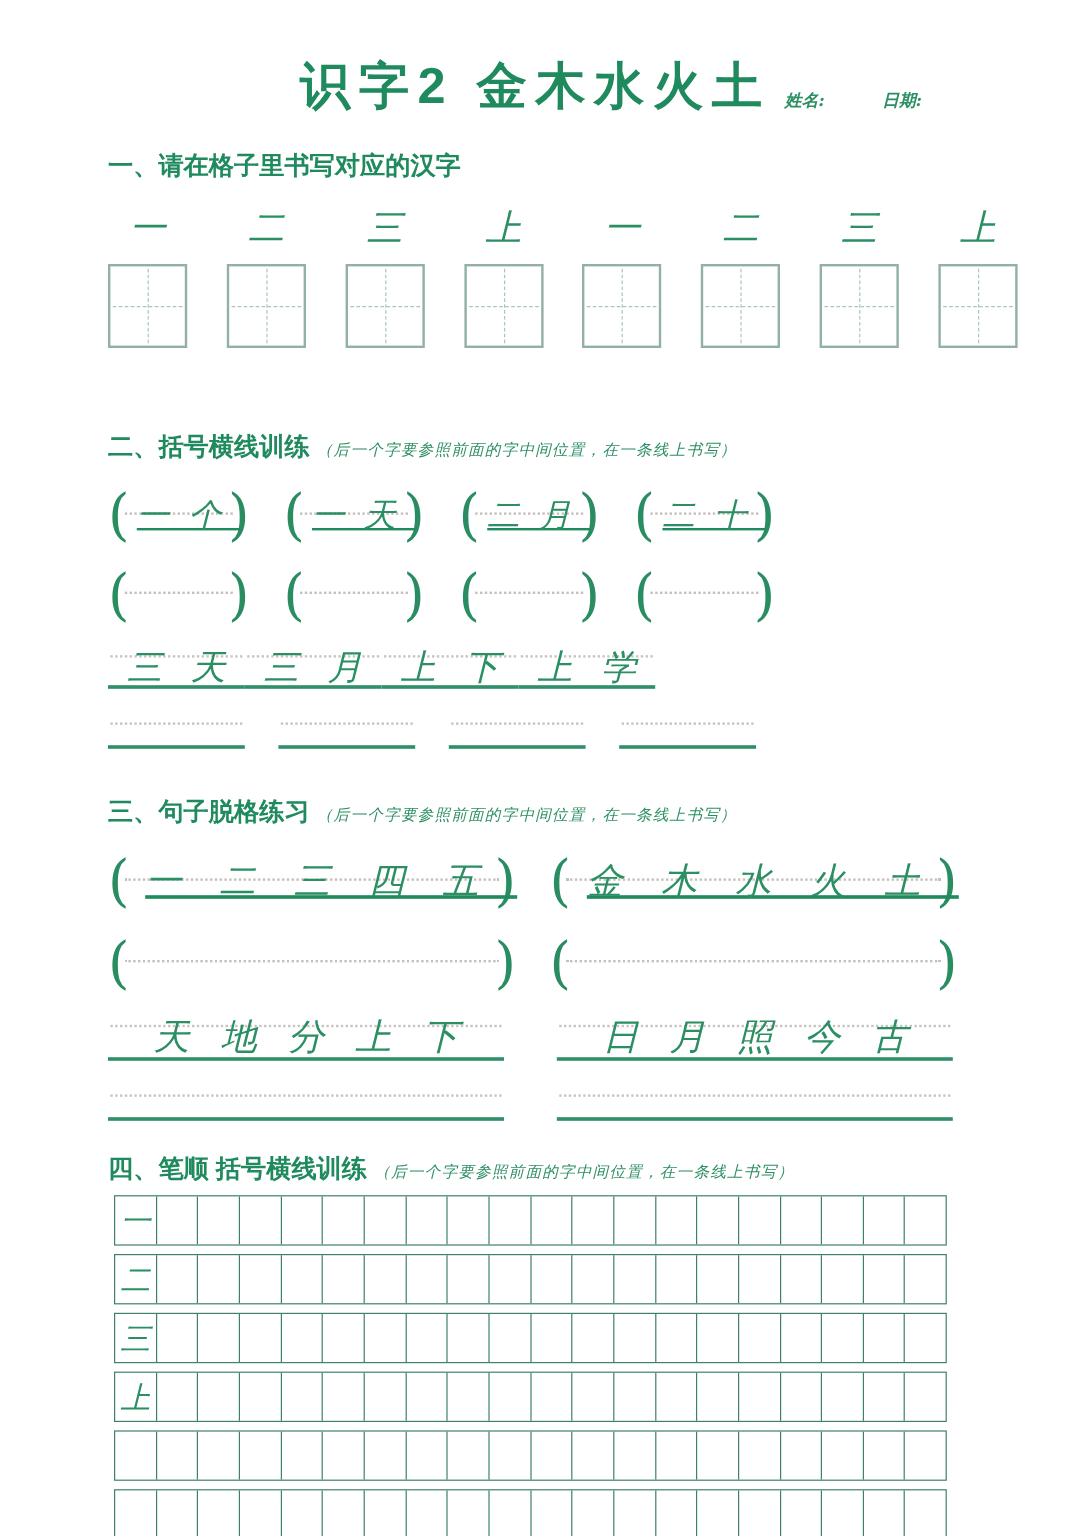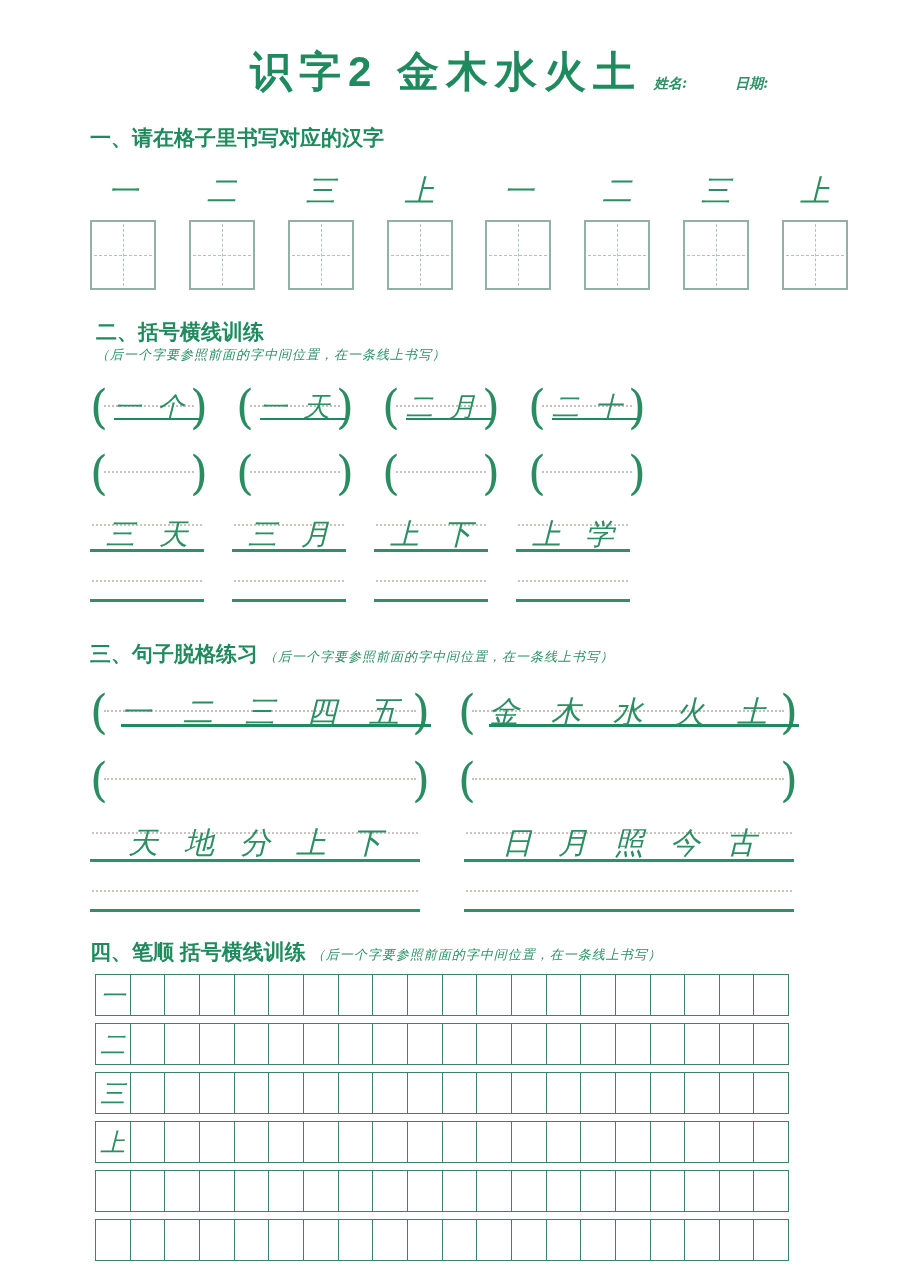--- a/index.html
+++ b/index.html
@@ -25,30 +25,30 @@
   
   .s1-head { margin-top:24px; }
   .char-row { margin-top:22px; width:758px; display:flex; justify-content:space-between; }
   .char-cell { width:66px; text-align:center; font-size:30px; line-height:34px; }
   .box-row { margin-top:12px; width:758px; display:flex; justify-content:space-between; }
   .tianzi { width:66px; height:70px; border:2px solid #92b0a6; position:relative; background:#fff; }
   .tianzi::before { content:""; position:absolute; left:50%; top:2px; bottom:2px; border-left:1px dashed #a9c6bb; }
   .tianzi::after  { content:""; position:absolute; top:50%; left:2px; right:2px; border-top:1px dashed #a9c6bb; }
 
   
-  .s2-head { margin-top:28px;flex-direction:column; }
+  .s2-head { margin-top:68px; }
   .brkt-row { display:flex; gap:28px; margin-top:20px; }
   .brkt { width:118px; height:46px; display:flex; align-items:center; }
   .brkt .paren { font-family:"DejaVu Serif", serif; font-size:46px; line-height:44px; font-weight:normal; color:#2a8c61; transform:scaleY(1.02); }
   .brkt .mid { flex:1; position:relative; height:100%; display:flex; align-items:center; justify-content:center;text-decoration:underline; }
   .brkt .dash { position:absolute; left:-4px; right:-4px; top:21px; border-top:2px dotted #c6c0bc; }
   .brkt .chars { position:relative; z-index:1; font-size:27px; letter-spacing:16px; margin-right:-16px; white-space:nowrap; }
 
   
-  .uline-row { display:flex; gap:28px; margin-top:12px; }
+  .uline-row { display:flex; margin-top:12px; }
   .uline { width:114px; height:44px; border-bottom:3px solid #2f8f68; position:relative; display:flex; align-items:flex-end; justify-content:center; }
   .uline .dash { position:absolute; left:2px; right:2px; top:16px; border-top:2px dotted #c9c4c0; }
   .uline .chars { position:relative; z-index:1; font-size:29px; line-height:30px; letter-spacing:24px; margin-right:-24px; white-space:nowrap; }
   .uline-empty-row { display:flex; gap:28px; margin-top:28px; }
   .uline-empty { width:114px; height:22px; border-bottom:3px solid #2f8f68; position:relative; }
   .uline-empty .dash { position:absolute; left:2px; right:2px; top:0; border-top:2px dotted #c9c4c0; }
 
   
   .s3-head { margin-top:38px; }
   .brkt.wide { width:340px; height:48px; }

